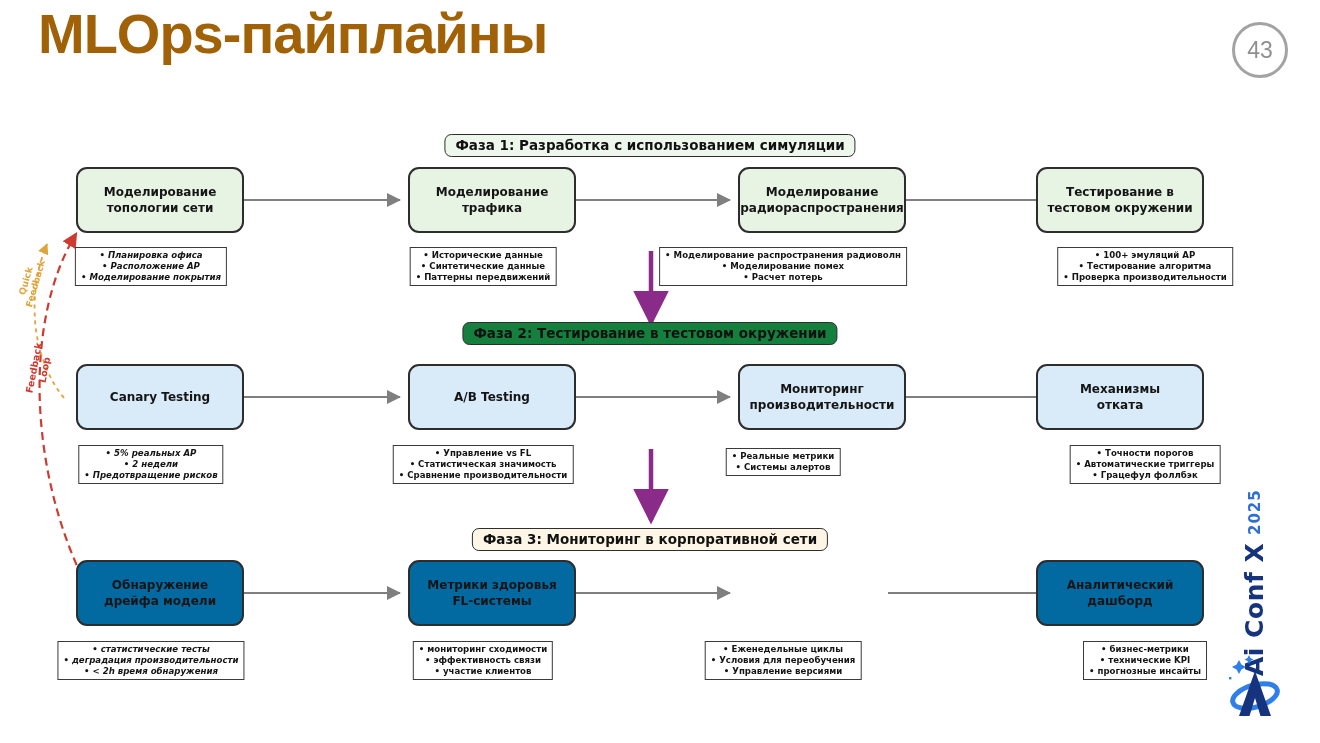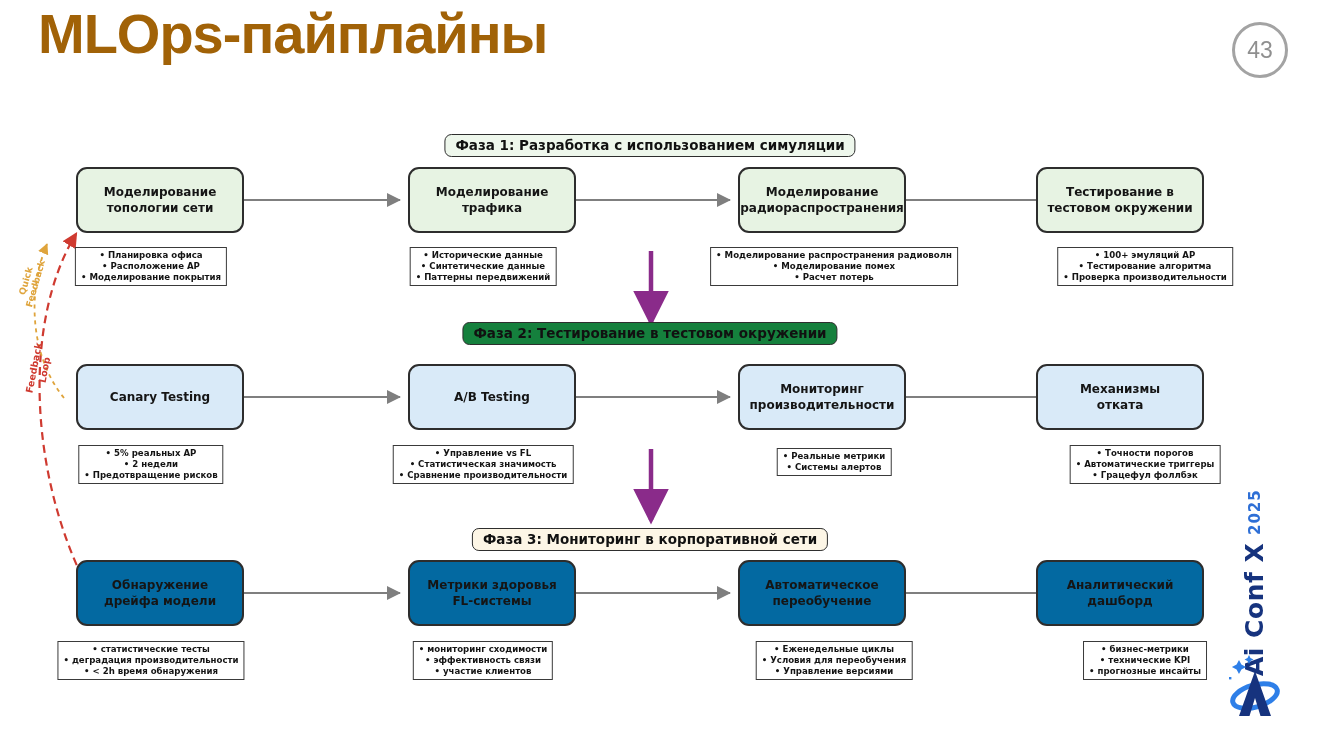--- a/index.html
+++ b/index.html
@@ -22,21 +22,21 @@
          font-size:12px;font-weight:700;color:#151515;line-height:1.35;white-space:pre-line;
          box-sizing:border-box;padding:0 3px;}
   .p1{background:#e7f3e3;}
   .p2{background:#d9eaf8;}
   .p3{background:#0369a1;}
   .cx1{left:76px;} .cx2{left:408px;} .cx3{left:738px;} .cx4{left:1022px;margin-left:14px;}
   .ry1{top:167px;} .ry2{top:364px;} .ry3{top:560px;}
   .bullets{position:absolute;transform:translateX(-50%);background:#fff;border:1.2px solid #3a3a3a;
          font-size:8.6px;font-weight:700;color:#141414;line-height:1.28;white-space:pre;
          text-align:center;padding:2px 5px;}
-  .bcx1{left:151px;} .bcx2{left:483px;} .bcx3{left:834px;} .bcx4{left:1145px;}
+  .bcx1{left:151px;font-style:italic;} .bcx2{left:483px;} .bcx3{left:783px;} .bcx4{left:1145px;}
   .by1{top:247px;} .by2{top:445px;} .by3{top:641px;}
   .by2s{top:448px;}
   .fb-label{position:absolute;font-weight:700;text-align:center;line-height:1.15;white-space:pre-line;}
   .fb-quick{left:2px;top:272px;width:58px;font-size:9px;color:#dfa43c;transform:rotate(-74deg);}
   .fb-loop{left:8px;top:358px;width:64px;font-size:9.5px;color:#cf3a30;transform:rotate(-79deg);}
   .brand-text{position:absolute;left:1240px;top:466px;height:210px;writing-mode:vertical-rl;
          transform:rotate(180deg);display:flex;align-items:center;white-space:nowrap;}
   .brand-name{font-size:25px;font-weight:700;color:#16337e;letter-spacing:0.5px;}
   .brand-year{font-size:15px;font-weight:700;color:#2e6fd6;margin-top:8px;letter-spacing:1px;}
   .logo{position:absolute;left:1226px;top:654px;}
@@ -124,22 +124,20 @@
   <div class="bullets bcx3 by2s">• Реальные метрики
 • Системы алертов</div>
   <div class="bullets bcx4 by2">• Точности порогов
 • Автоматические триггеры
 • Грацефул фоллбэк</div>
 
   <div class="node p3 cx1 ry3">Обнаружение
 дрейфа модели</div>
   <div class="node p3 cx2 ry3">Метрики здоровья
 FL-системы</div>
-  <div class="node p3 cx3 ry3">Автоматическое
-переобучение</div>
   <div class="node p3 cx4 ry3">Аналитический
 дашборд</div>
   <div class="bullets bcx1 by3">• статистические тесты
 • деградация производительности
 • &lt; 2h время обнаружения</div>
   <div class="bullets bcx2 by3">• мониторинг сходимости
 • эффективность связи
 • участие клиентов</div>
   <div class="bullets bcx3 by3">• Еженедельные циклы
 • Условия для переобучения

